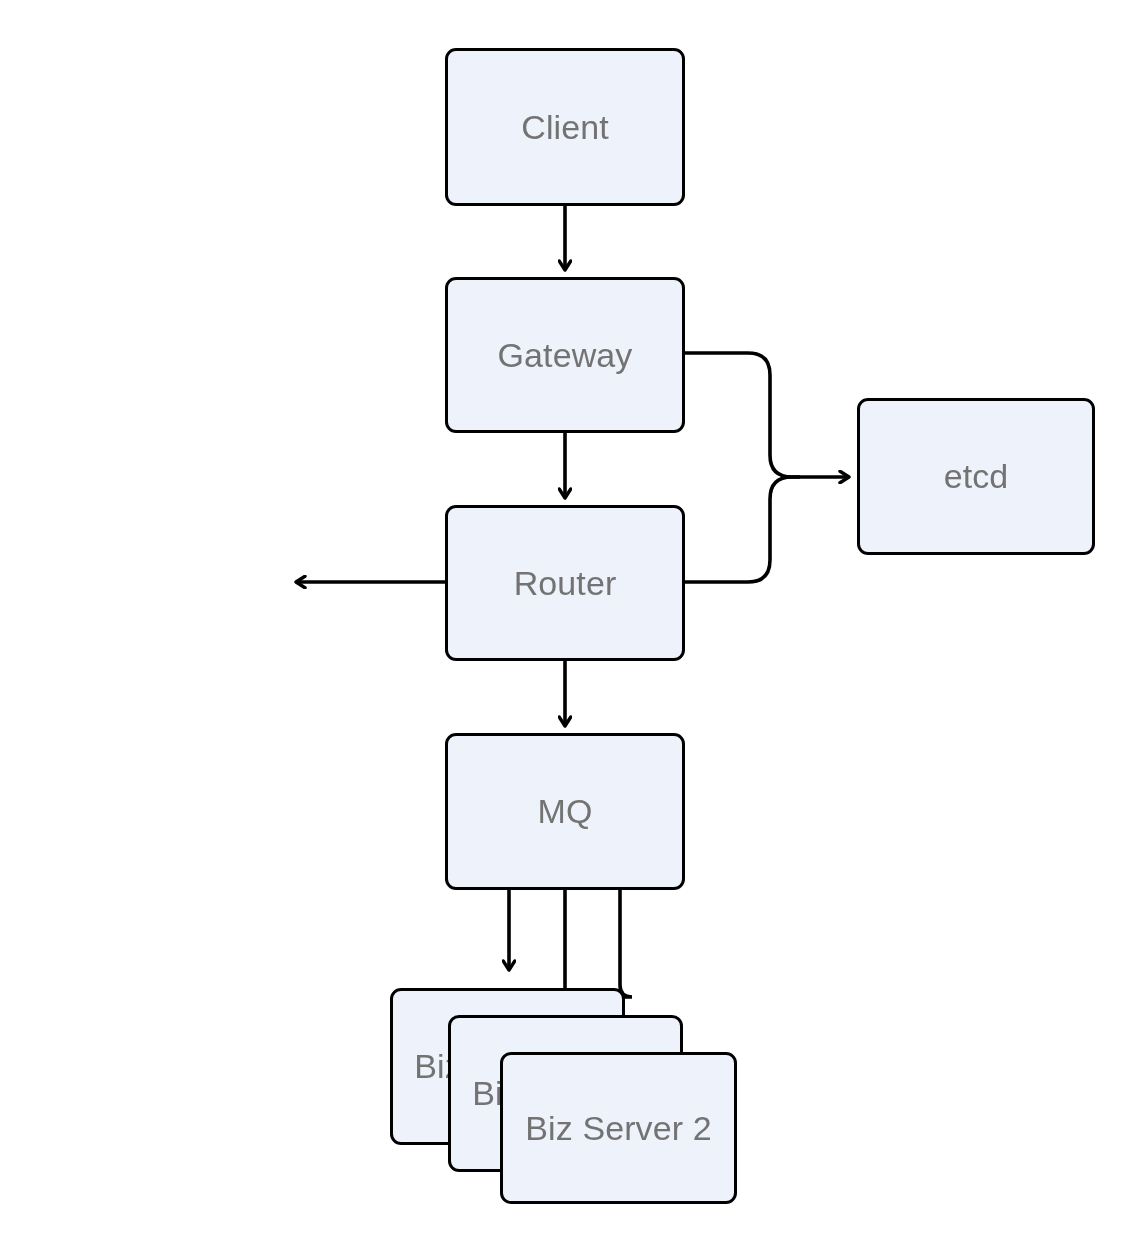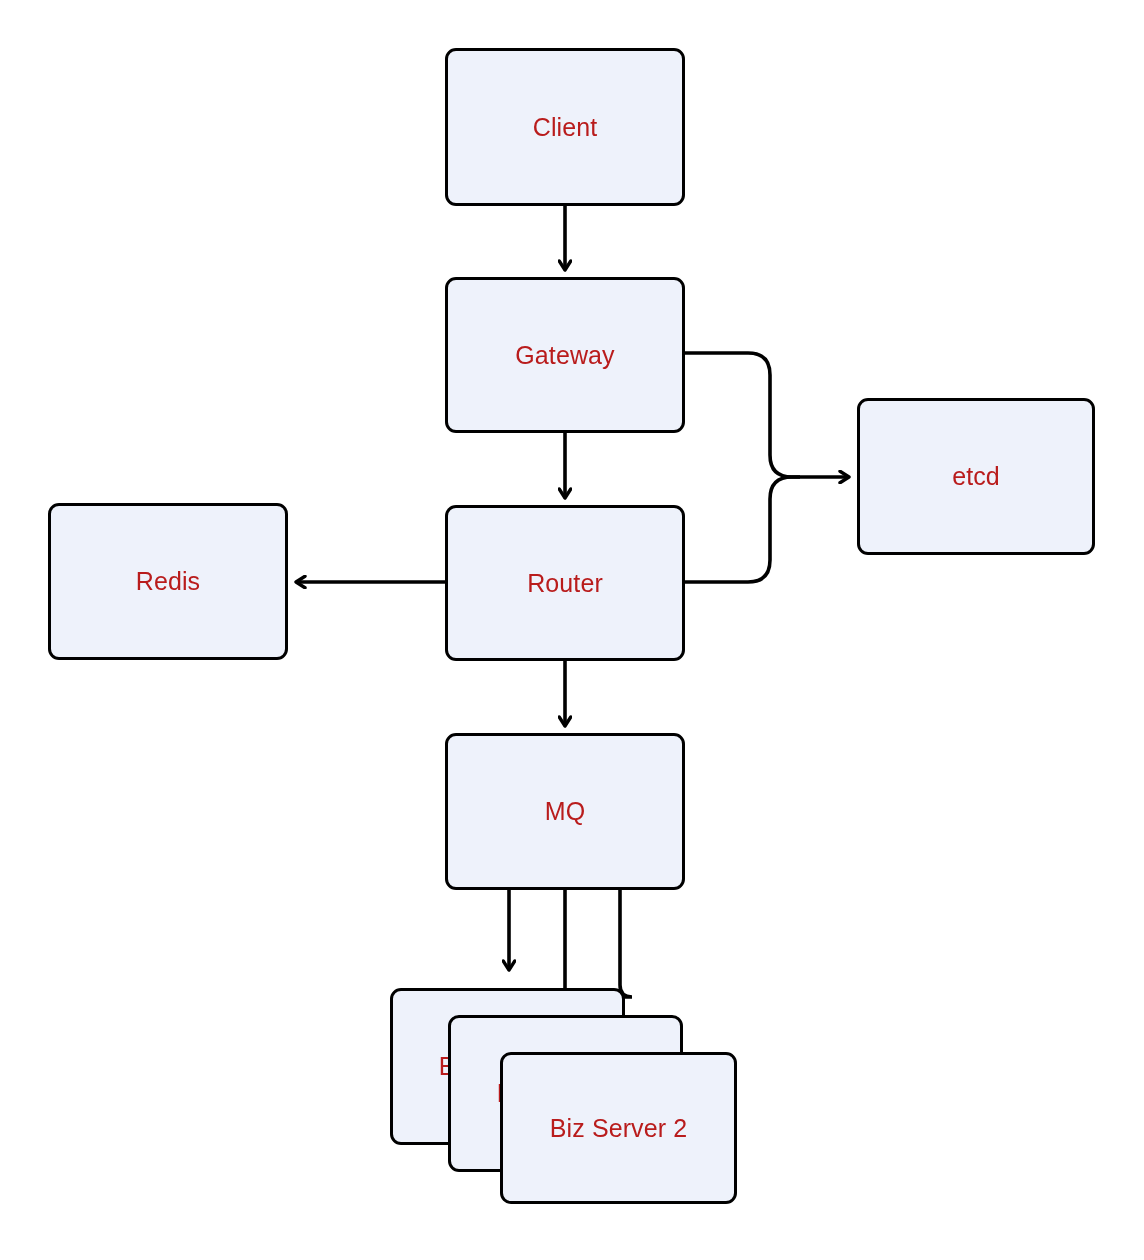--- a/index.html
+++ b/index.html
@@ -31,22 +31,22 @@
     box-sizing: border-box;
     background: #eef2fb;
     border: 3px solid #000000;
     border-radius: 11px;
     display: flex;
     align-items: center;
     justify-content: center;
   }
   .node-label {
     font-family: "Liberation Sans", sans-serif;
-    font-size: 25px;
-    color: #b91c1c;
+    font-size: 34px;
+    color: #737373;
     white-space: nowrap;
     letter-spacing: 0.1px;
   }
 </style>
 </head>
 <body>
 
 <div id="canvas">
 
   <svg id="edges" viewBox="0 0 1144 1260" xmlns="http://www.w3.org/2000/svg">
@@ -92,23 +92,20 @@
   </div>
 
   <div class="node" style="left:445px; top:733px; width:240px; height:157px;">
     <span class="node-label">MQ</span>
   </div>
 
   <div class="node" style="left:857px; top:398px; width:238px; height:157px;">
     <span class="node-label">etcd</span>
   </div>
 
-  <div class="node" style="left:48px; top:503px; width:240px; height:157px;">
-    <span class="node-label">Redis</span>
-  </div>
 
   <div class="node" style="left:390px; top:988px; width:235px; height:157px; z-index:3;">
     <span class="node-label">Biz Server 0</span>
   </div>
 
   <div class="node" style="left:448px; top:1015px; width:235px; height:157px; z-index:4;">
     <span class="node-label">Biz Server 1</span>
   </div>
 
   <div class="node" style="left:500px; top:1052px; width:237px; height:152px; z-index:5;">

